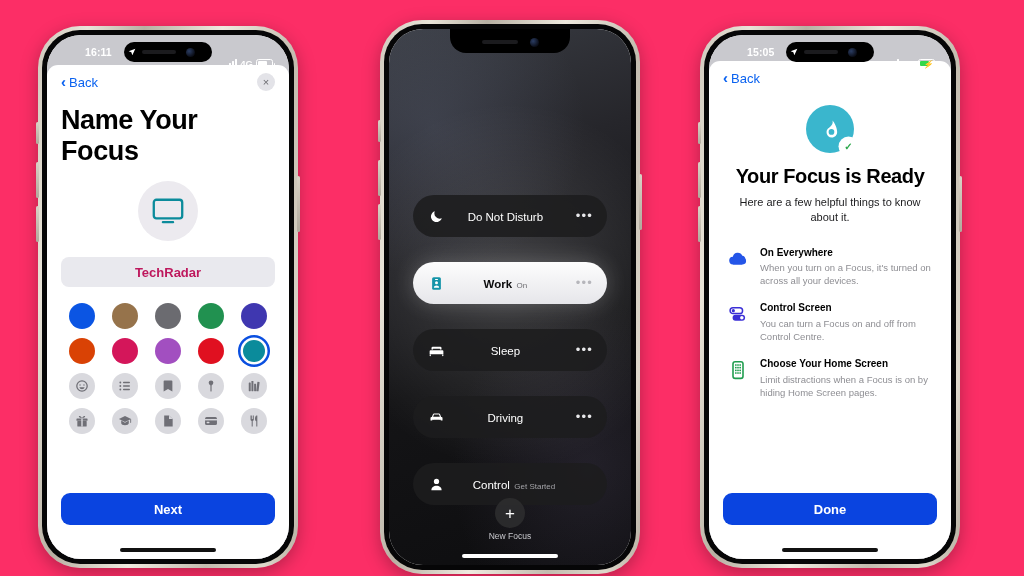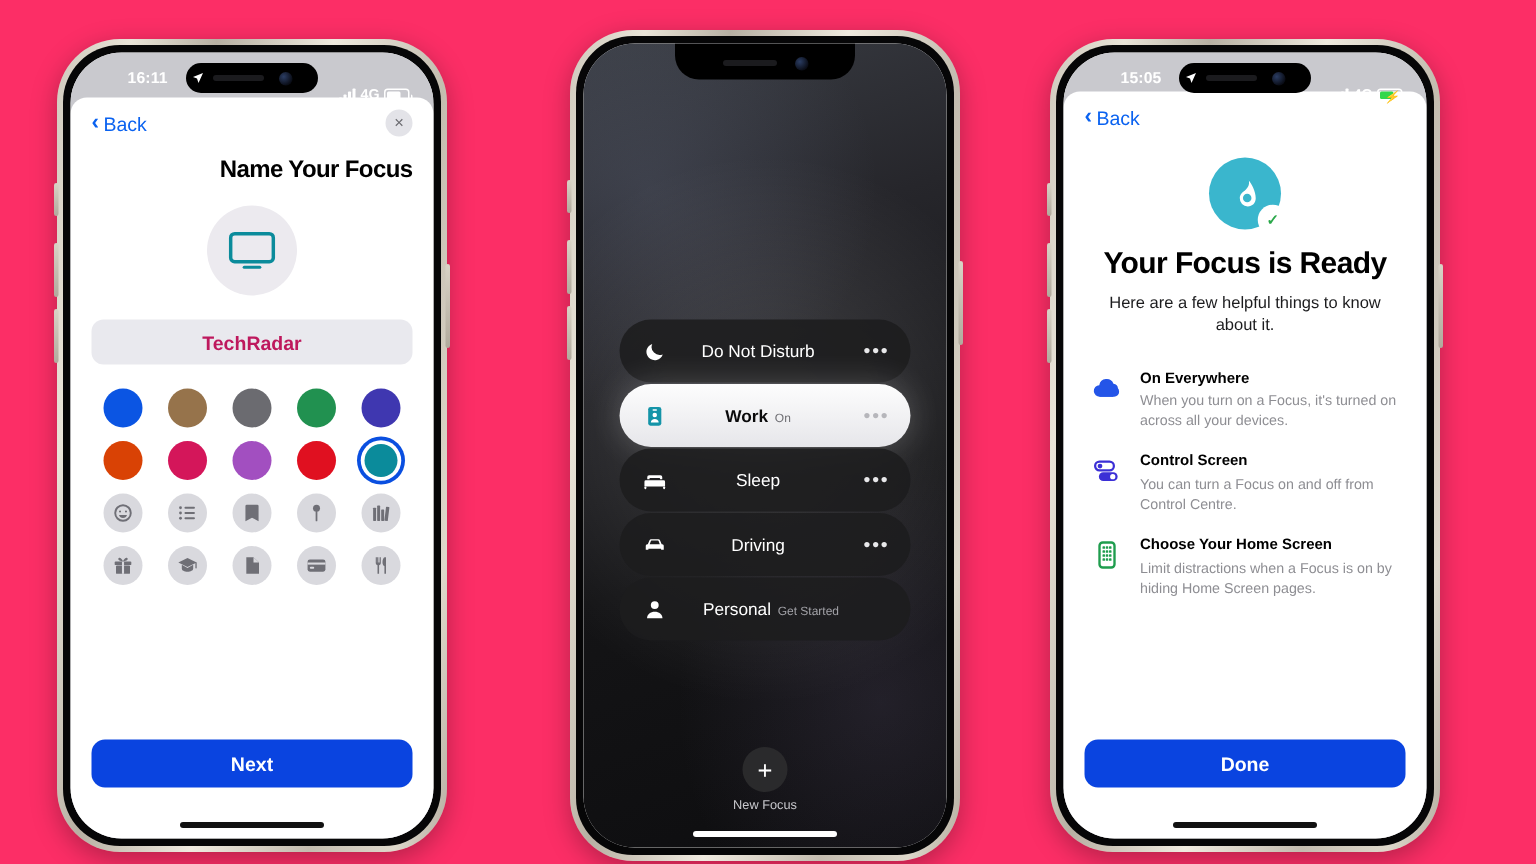--- a/index.html
+++ b/index.html
@@ -112,21 +112,21 @@
   .chev { font-size:15px; font-weight:bold; line-height:1; margin-top:-1px;}
   .close-btn {
     width:18px; height:18px; border-radius:50%; background:#e3e3e8;
     display:flex; align-items:center; justify-content:center;
     color:#6b6b70; font-size:11px; cursor:pointer;
   }
 
   .sheet-body { flex:1 1 auto; padding:0 14px; display:flex; flex-direction:column; }
 
   h1.title {
-    text-align:right; font-size:16px; font-weight:bold; color:#000;
+    text-align:left; font-size:27px; font-weight:bold; color:#000;
     letter-spacing:-.4px; margin-top:6px;
   }
 
   .icon-circle {
     width:60px; height:60px; border-radius:50%; background:#eceaef;
     margin:14px auto 0; display:flex; align-items:center; justify-content:center;
   }
   .monitor { width:32px; }
 
   .name-field {
@@ -162,22 +162,22 @@
   
   .focus-bg {
     position:absolute; inset:0;
     background:
       radial-gradient(ellipse 120% 55% at 50% 48%, rgba(255,255,255,.16), transparent 62%),
       radial-gradient(ellipse 90% 40% at 18% 18%, rgba(120,130,160,.22), transparent 70%),
       radial-gradient(ellipse 80% 45% at 82% 82%, rgba(90,80,110,.25), transparent 70%),
       linear-gradient(160deg,#3a3d44 0%,#26262b 28%,#141416 60%,#0d0d0f 100%);
   }
   .focus-list {
-    position:absolute; left:24px; right:24px; top:184px;
-    display:flex; flex-direction:column; gap:1px;
+    position:absolute; left:24px; right:24px; top:166px;
+    display:flex; flex-direction:column; gap:25px;
   }
   .focus-row {
     height:42px; border-radius:21px;
     background:rgba(28,28,30,.88);
     display:flex; align-items:center; padding:0 14px;
     position:relative; cursor:pointer;
   }
   .focus-row.active {
     background:linear-gradient(180deg,#fdfdfd,#e6e6ea);
     box-shadow:0 0 22px rgba(255,255,255,.22);
@@ -463,21 +463,21 @@
         </div>
 
         <div class="focus-row">
           <span class="fr-icon">
             <svg viewBox="0 0 24 24">
                 <circle cx="12" cy="7" r="4.2"></circle>
                 <path d="M3.8 21c0-4.3 3.7-7 8.2-7s8.2 2.7 8.2 7z"></path>
               </svg>
           </span>
           <span class="fr-labels">
-            <span class="fr-title">Personal</span>
+            <span class="fr-title">Control</span>
             <span class="fr-sub">Get Started</span>
           </span>
         </div>
 
       </div>
 
       <div class="new-focus">
         <div class="plus-btn">
           <span>+</span>
         </div>

